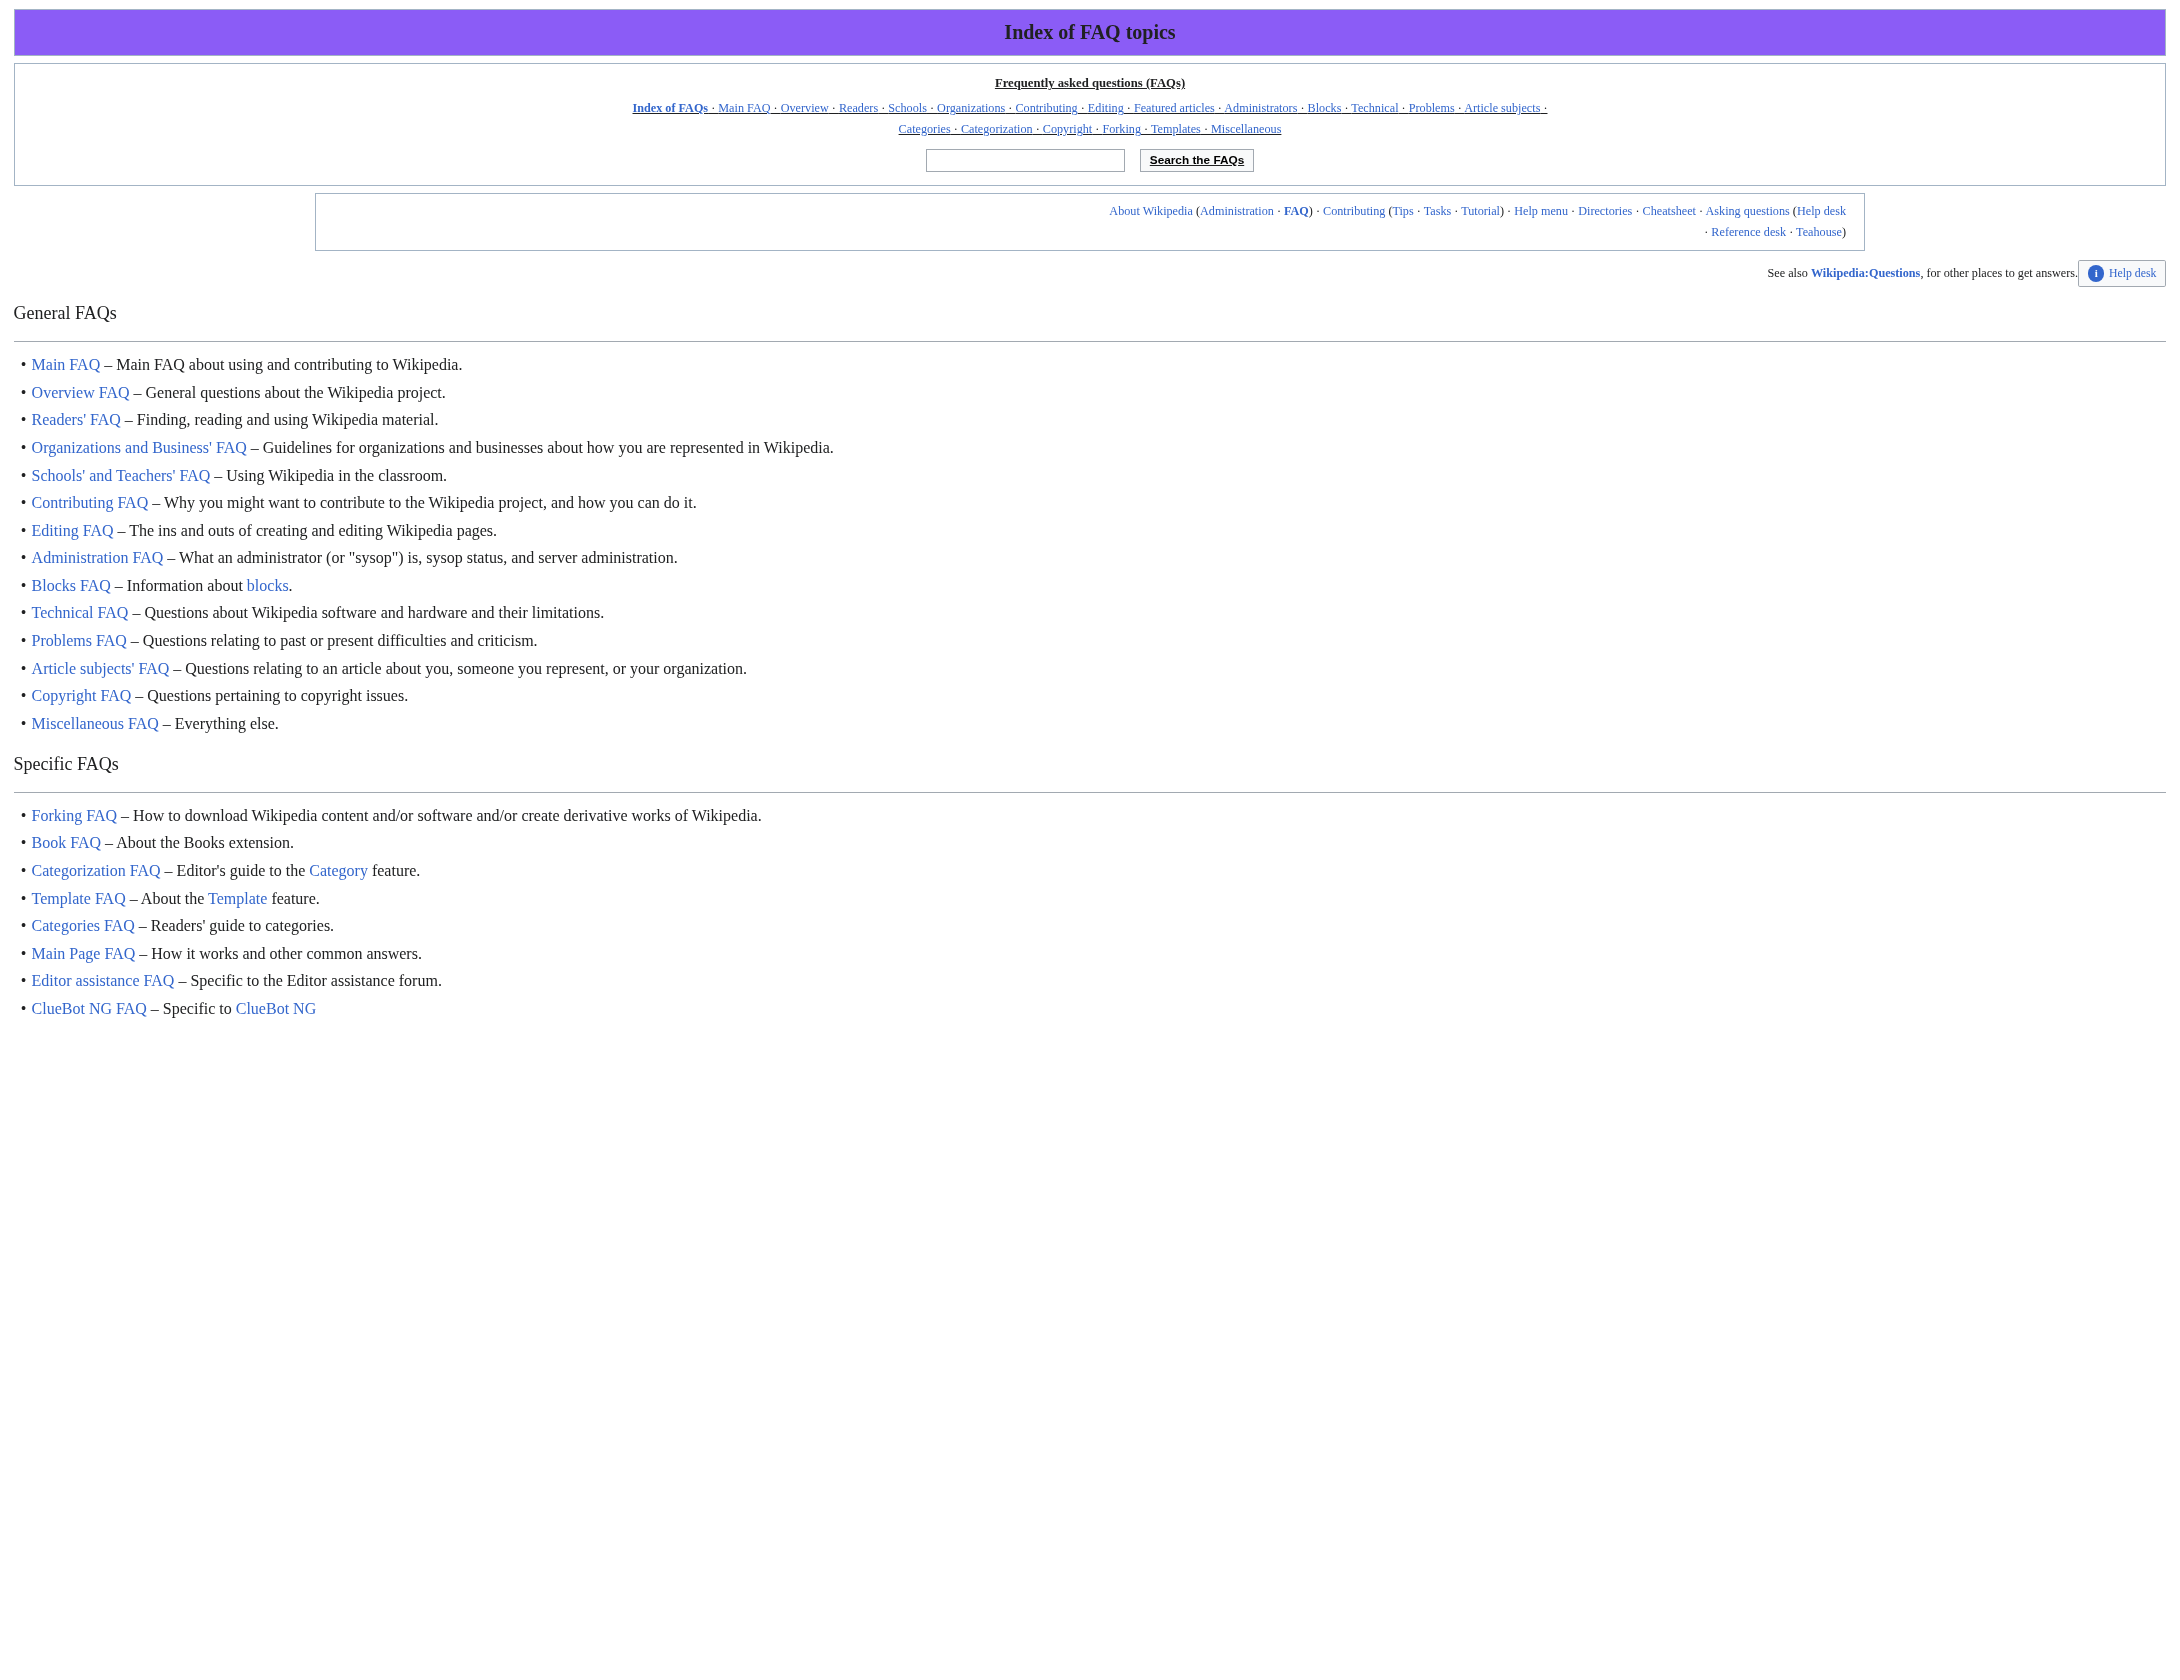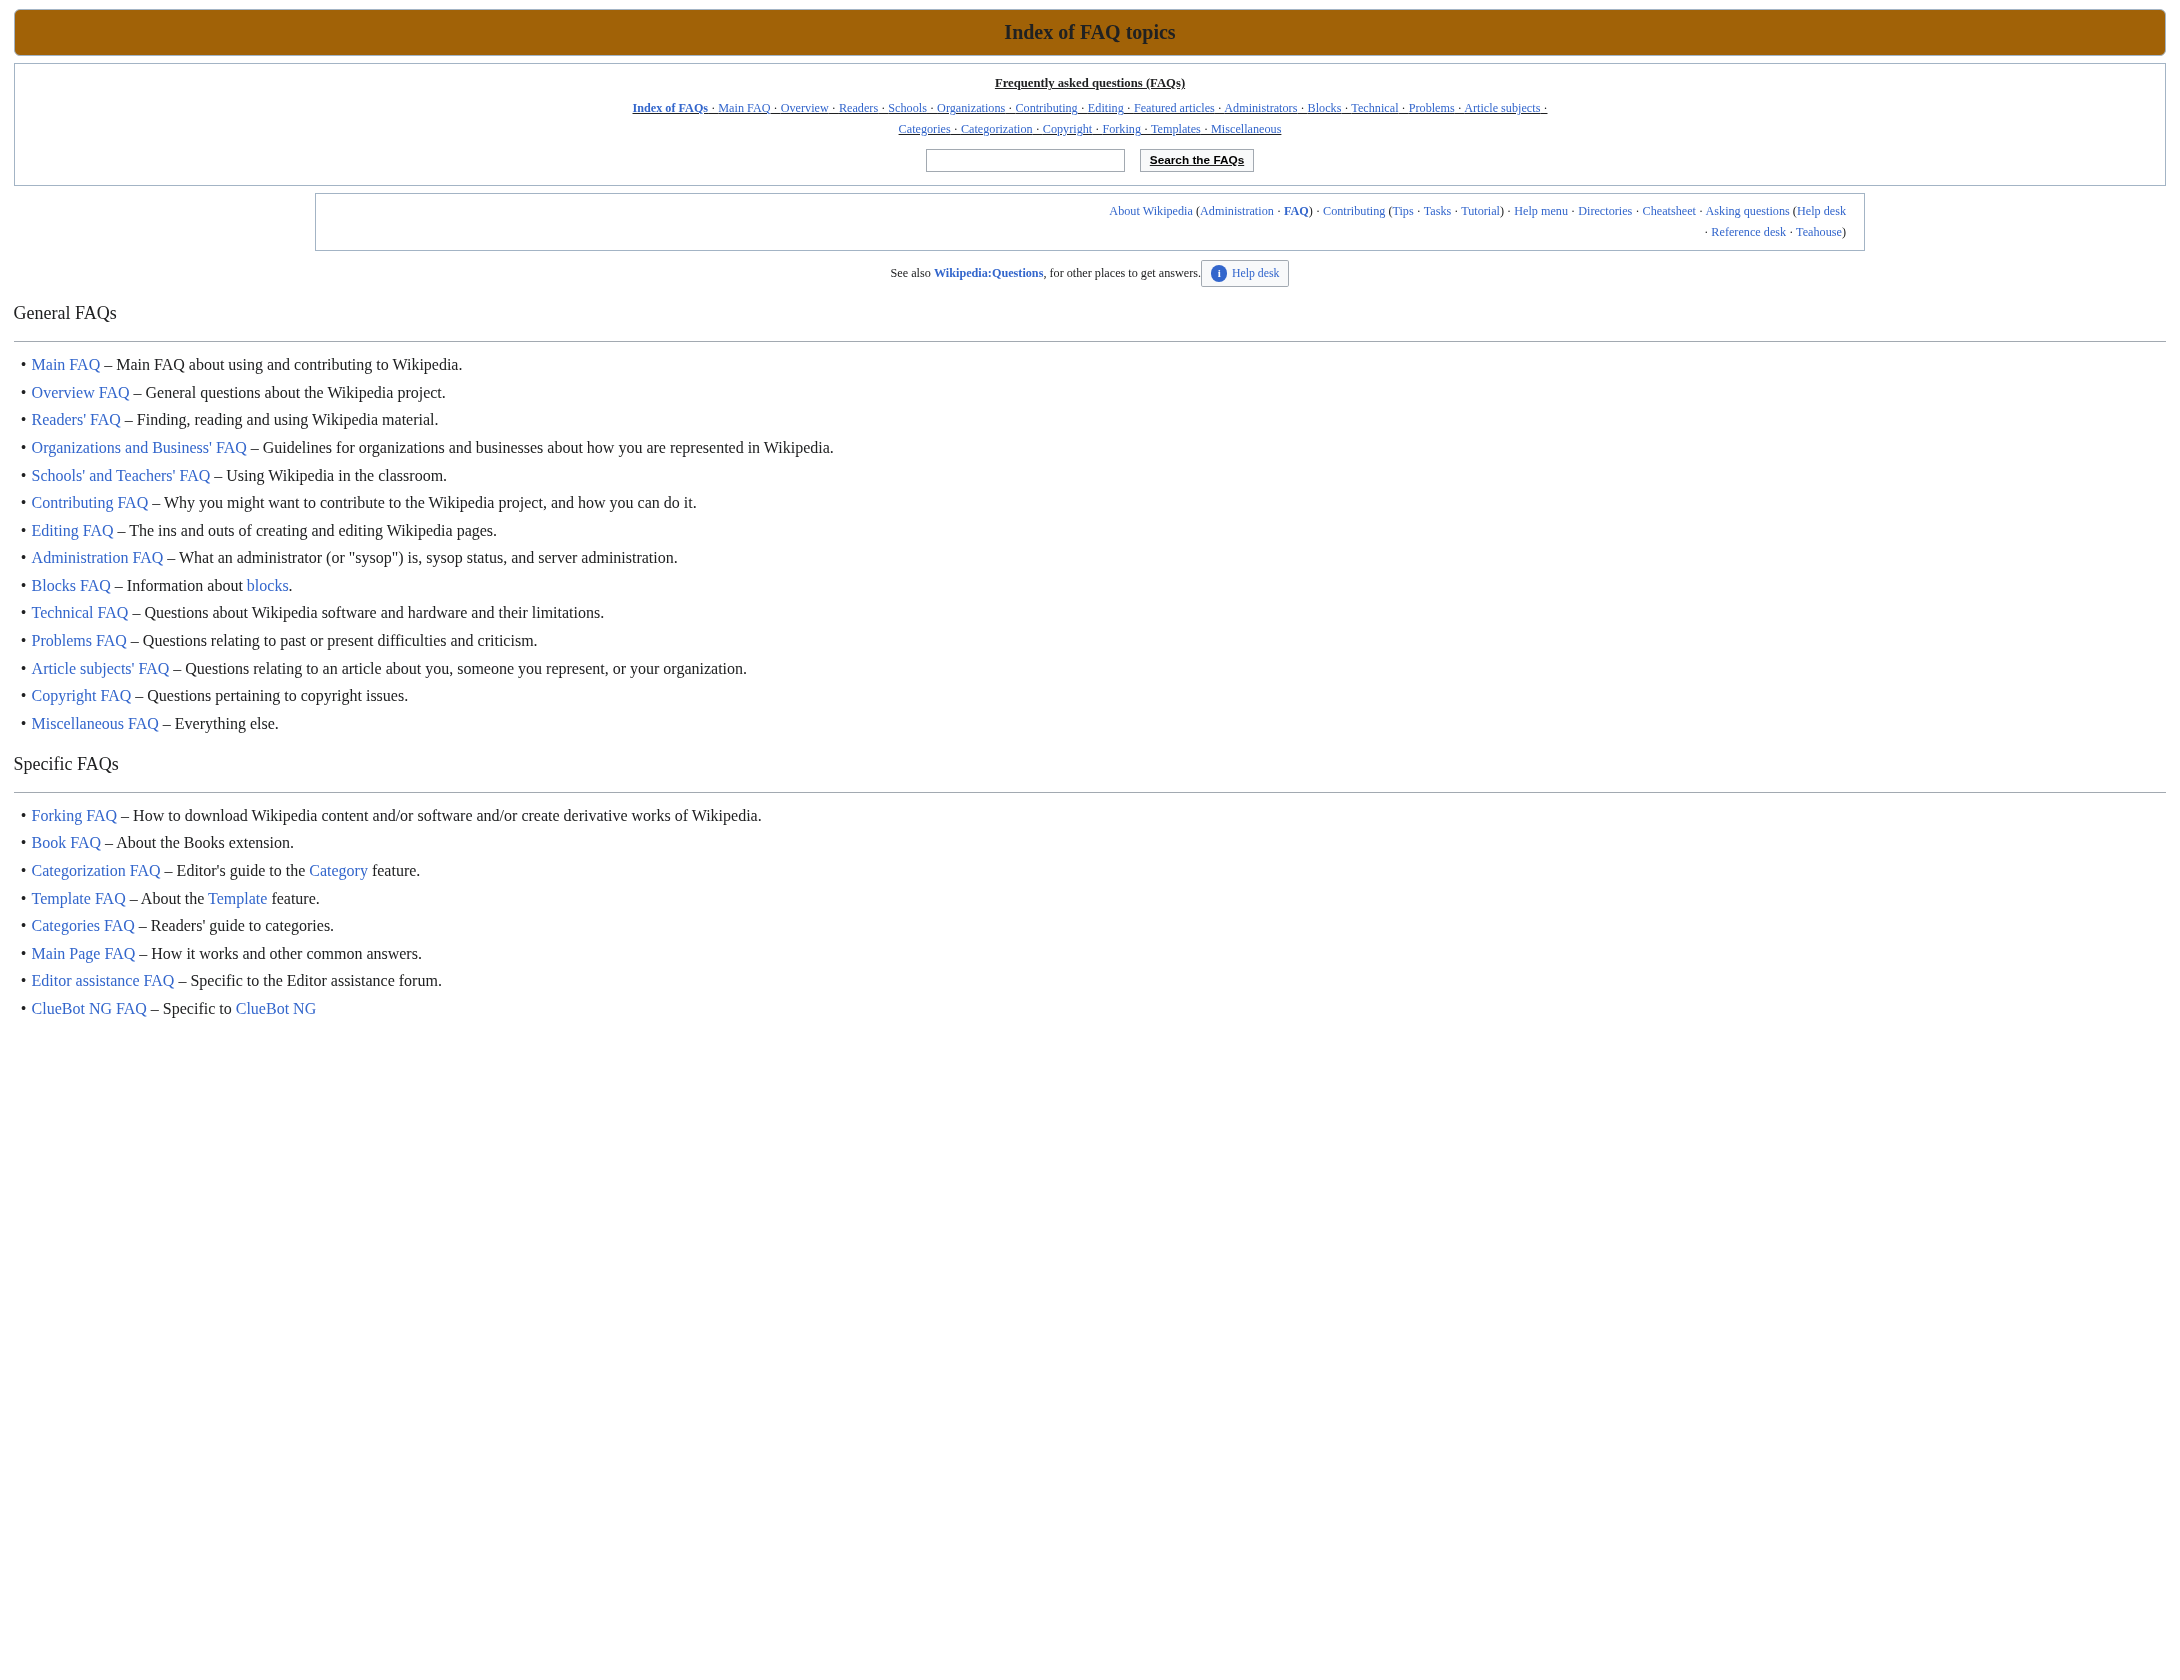--- a/index.html
+++ b/index.html
@@ -6,26 +6,26 @@
     body {
       font-family: -apple-system, 'Linux Libertine', Georgia, Times, serif;
       font-size: 12.7px;
       color: #202122;
       background: #fff;
       padding: 9px 13.6px;
     }
     a { color: #3366cc; text-decoration: none; }
 
     .page-title-box {
-      background: #a16207;
+      background: #8b5cf6;
       border: 0.9px solid #a3b4c5;
       text-align: center;
       padding: 11px 18px;
       margin-bottom: 7.2px;
-      border-radius: 6px;
+      border-radius: 0;
     }
     .page-title-box h1 {
       font-size: 20px;
       font-weight: bold;
       font-family: 'Linux Libertine', Georgia, serif;
     }
 
     .faq-nav-box {
       border: 0.9px solid #a3b4c5;
       padding: 9px 18px 12.7px;
@@ -68,21 +68,21 @@
       padding: 7.2px 18px;
       margin: 0 auto 9px;
       width: 72%;
       text-align: right;
       line-height: 1.7;
       font-size: 12.2px;
     }
 
     .see-also-row {
       display: flex;
-      justify-content: center;
+      justify-content: flex-end;
       align-items: center;
       margin-bottom: 12.7px;
       font-size: 12.2px;
     }
     .help-desk-btn {
       display: flex;
       align-items: center;
       gap: 4.5px;
       border: 0.9px solid #a2a9b1;
       background: #f8f9fa;

